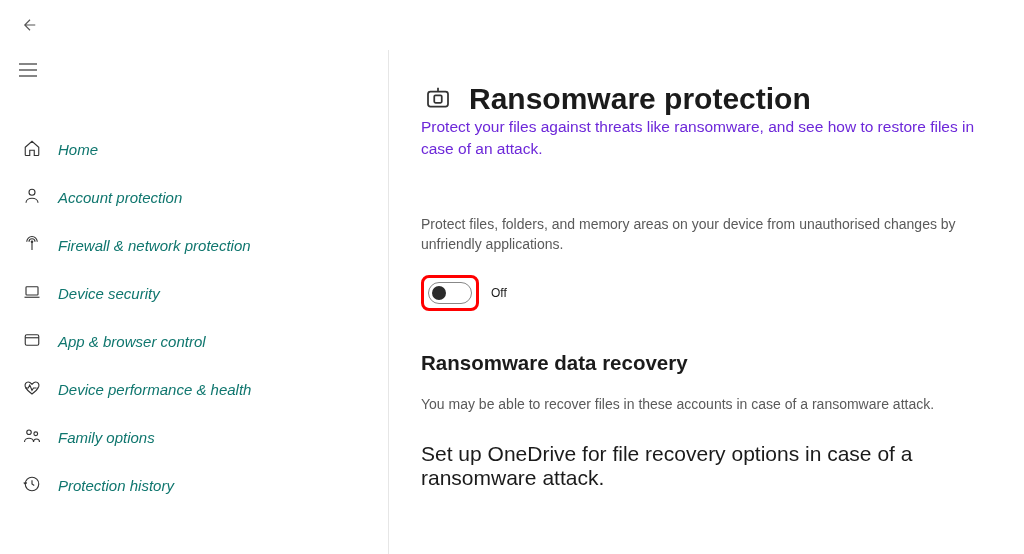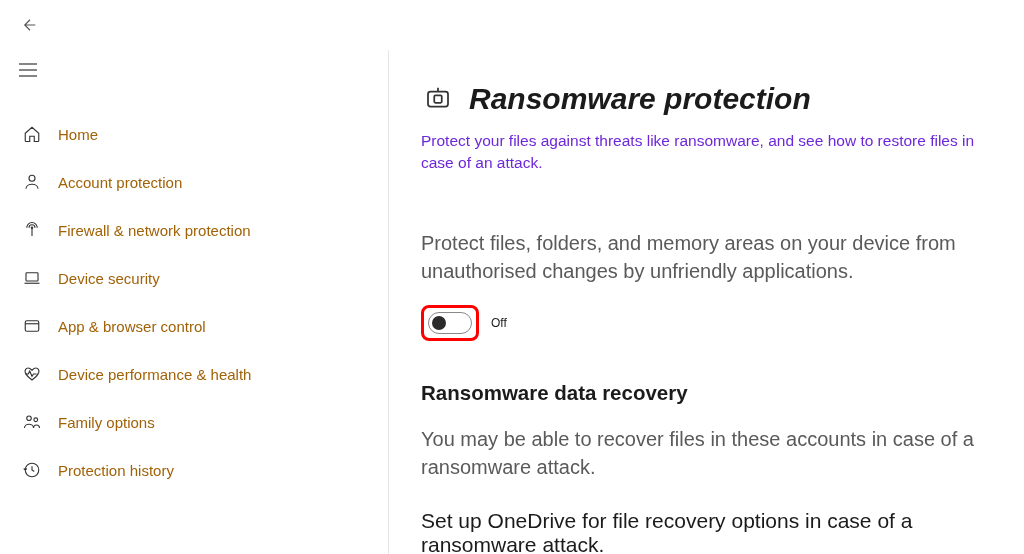--- a/index.html
+++ b/index.html
@@ -47,27 +47,28 @@
       display: flex;
       align-items: center;
       justify-content: center;
       margin-left: 8px;
       margin-bottom: 20px;
       cursor: pointer;
       color: #333;
     }
     .sidebar-item {
       display: flex;
-      align-items: center;
+      align-items: flex-end;
       height: 48px;
       padding-left: 16px;
       cursor: pointer;
       border-radius: 4px;
       margin: 0 6px;
-      color: #a16207;
+      color: #0f766e;
+      font-style: italic;
     }
     .sidebar-item.active {
       background: #eaeaea;
     }
     .sidebar-item .icon {
       width: 20px;
       height: 20px;
       margin-right: 16px;
       display: flex;
       align-items: center;
@@ -84,22 +85,20 @@
       margin: 0;
     }
     .main {
       flex: 1;
       padding: 32px 0 20px 32px;
       overflow-y: auto;
     }
     .page-header {
       display: flex;
       align-items: flex-end;
-      margin-bottom: 14px;
-      font-style: italic;
     }
     .page-header .icon {
       width: 34px;
       height: 34px;
       margin-right: 14px;
       display: flex;
       align-items: center;
       justify-content: center;
       color: #333;
     }
@@ -115,21 +114,21 @@
       margin-bottom: 56px;
       max-width: 570px;
     }
     .section-title {
       font-size: 20.5px;
       font-weight: 600;
       color: #1b1b1b;
       margin-bottom: 10px;
     }
     .section-desc {
-      font-size: 20px;
+      font-size: 14px;
       color: #5a5a5a;
       line-height: 1.4;
       margin-bottom: 20px;
       max-width: 570px;
     }
     .toggle-row {
       display: flex;
       align-items: center;
       margin-bottom: 40px;
     }

